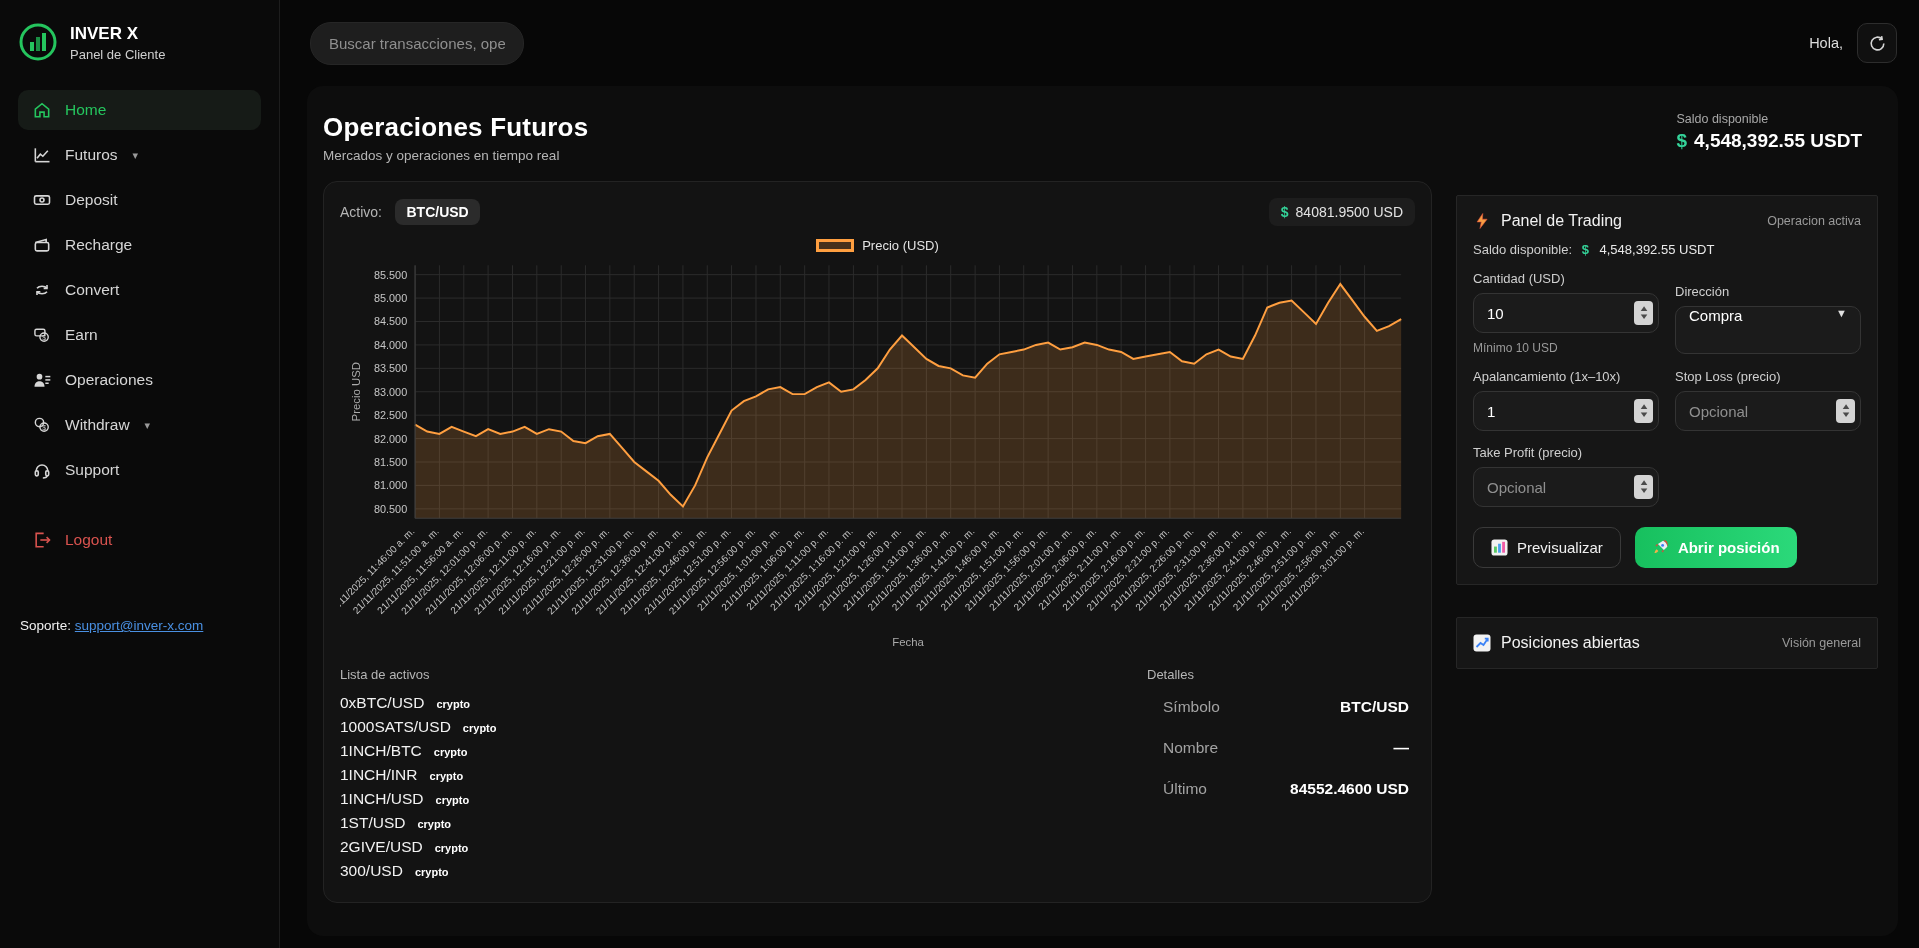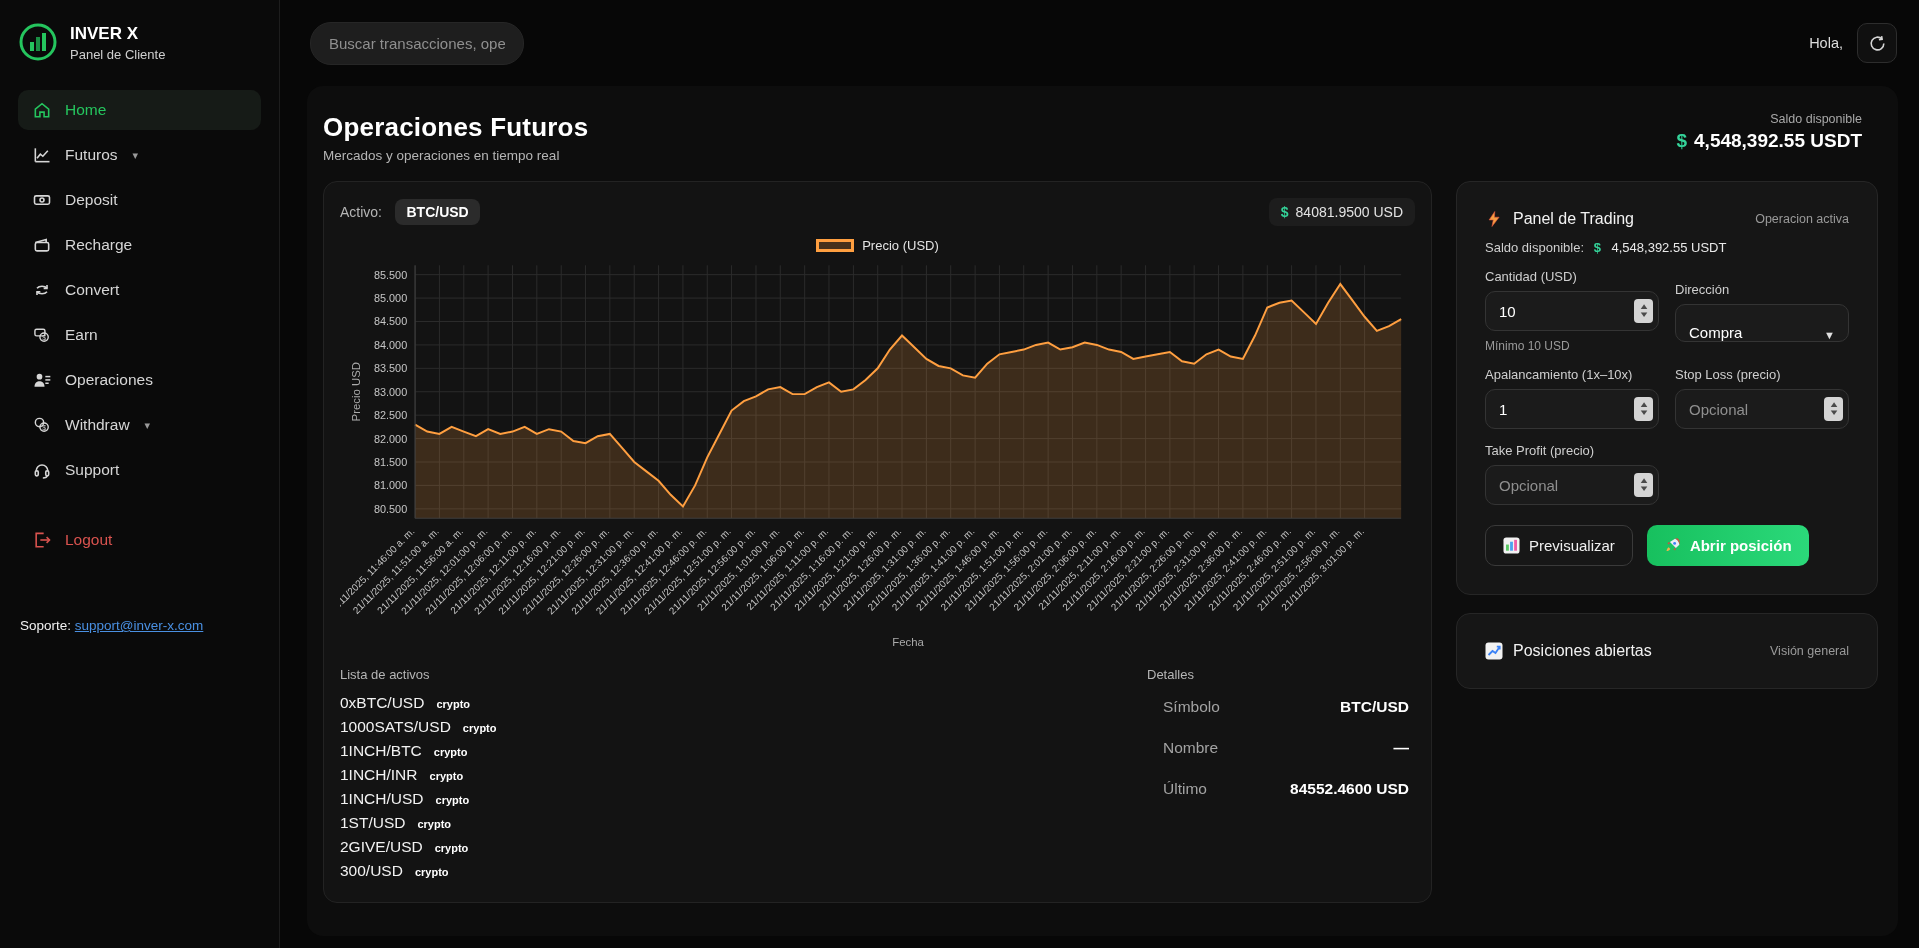--- a/index.html
+++ b/index.html
@@ -34,21 +34,21 @@
   .topbar-right { margin-left:auto; display:flex; align-items:center; gap:14px; }
   .greeting { font-size:14.5px; color:#dcdcdc; }
   .refresh-btn { width:40px; height:40px; border-radius:10px; border:1px solid #2d2d2d; background:#101010;
     display:flex; align-items:center; justify-content:center; cursor:pointer; }
 
   .content { flex:1; margin:0 21px 12px 27px; background:#0d0d0d; border-radius:16px;
     padding:26px 20px 20px 16px; }
   .page-head { display:flex; justify-content:space-between; align-items:flex-start; padding:0 16px 0 0; }
   .page-title { font-size:26px; font-weight:bold; color:#fff; letter-spacing:.2px; }
   .page-sub { font-size:13.5px; color:#b5b5b5; margin-top:5px; }
-  .balance-box { text-align:right; }
+  .balance-box { text-align:left; }
   .balance-label { font-size:12.5px; color:#a8a8a8; }
   .balance-value { font-size:19px; font-weight:bold; color:#fff; margin-top:4px; }
   .dollar { color:#34d399; font-weight:bold; margin-right:7px; }
 
   .columns { display:flex; gap:24px; margin-top:18px; align-items:flex-start; }
 
   
   .chart-card { flex:1; background:#131313; border:1px solid #232323; border-radius:14px; padding:16px; }
   .chart-head { display:flex; justify-content:space-between; align-items:center; }
   .asset-label { font-size:14px; color:#b5b5b5; margin-right:9px; }
@@ -72,41 +72,41 @@
   .asset-sym { font-size:15.5px; color:#f2f2f2; }
   .asset-badge { font-size:11px; font-weight:bold; color:#fff; margin-left:12px; }
   .details-block { width:262px; margin-right:6px; }
   .detail-rows { margin-top:16px; padding-left:16px; }
   .detail-row { display:flex; justify-content:space-between; align-items:center; margin-bottom:23px; }
   .detail-label { font-size:15.5px; color:#a3a3a3; }
   .detail-value { font-size:15.5px; font-weight:bold; color:#fff; }
 
   
   .right-col { width:422px; flex-shrink:0; display:flex; flex-direction:column; gap:18px; }
-  .panel { background:#161616; border:1px solid #262626; border-radius:14px; padding:28px; }
+  .panel { background:#161616; border:1px solid #262626; border-radius:2px; padding:16px;margin-top:14px; }
   .panel-head { display:flex; justify-content:space-between; align-items:center; }
   .panel-title { display:flex; align-items:center; gap:10px; font-size:16px; color:#f2f2f2; }
   .panel-title svg { width:18px; height:18px; }
   .panel-status { font-size:12.5px; color:#9a9a9a; }
   .saldo-line { margin-top:12px; font-size:13px; color:#cfcfcf; }
   .saldo-line .val { color:#e9e9e9; }
   .form-grid { display:grid; grid-template-columns:1fr 1fr; column-gap:16px; row-gap:14px; margin-top:14px; }
   .field-label { font-size:13px; color:#cfcfcf; margin-bottom:7px; }
   .field-offset { margin-top:13px; }
   .input-wrap { position:relative; }
   .tinput { width:100%; height:40px; background:#1b1b1b; border:1px solid #343434; border-radius:10px;
     color:#fff; font-size:15px; padding:0 34px 0 13px; outline:none; font-family:"Liberation Sans",sans-serif; }
   .tinput::placeholder { color:#8f8f8f; }
   .tinput.muted { color:#8f8f8f; padding-right:13px; }
   .spinner { position:absolute; right:6px; top:8px; width:19px; height:24px; background:#d4d4d4;
     border-radius:4px; display:flex; flex-direction:column; align-items:center; justify-content:center;
     line-height:8px; cursor:pointer; }
   .spinner span { font-size:8px; color:#4a4a4a; display:block; transform:scaleX(1.4); }
-  .select { width:100%; height:38px; background:#1b1b1b; border:1px solid #343434; border-radius:10px;
-    color:#fff; font-size:15px; padding:0 13px; display:flex; align-items:flex-end; justify-content:space-between;
+  .select { width:100%; height:48px; background:#1b1b1b; border:1px solid #343434; border-radius:10px;
+    color:#fff; font-size:15px; padding:0 13px; display:flex; align-items:flex-start; justify-content:space-between;
     cursor:pointer; }
   .select-chev { font-size:11px; color:#e0e0e0; }
   .hint { font-size:12px; color:#9a9a9a; margin-top:8px; }
   .btn-row { display:flex; gap:14px; margin-top:20px; }
   .btn { height:41px; border-radius:10px; display:inline-flex; align-items:center; gap:9px;
     font-size:15px; cursor:pointer; padding:0 17px; }
   .btn svg { width:17px; height:17px; }
   .btn-preview { background:#171717; border:1px solid #3a3a3a; color:#f0f0f0; }
   .btn-open { background:linear-gradient(90deg,#17c05e,#2bd97a); border:none; color:#fff; font-weight:bold; }
 </style>

